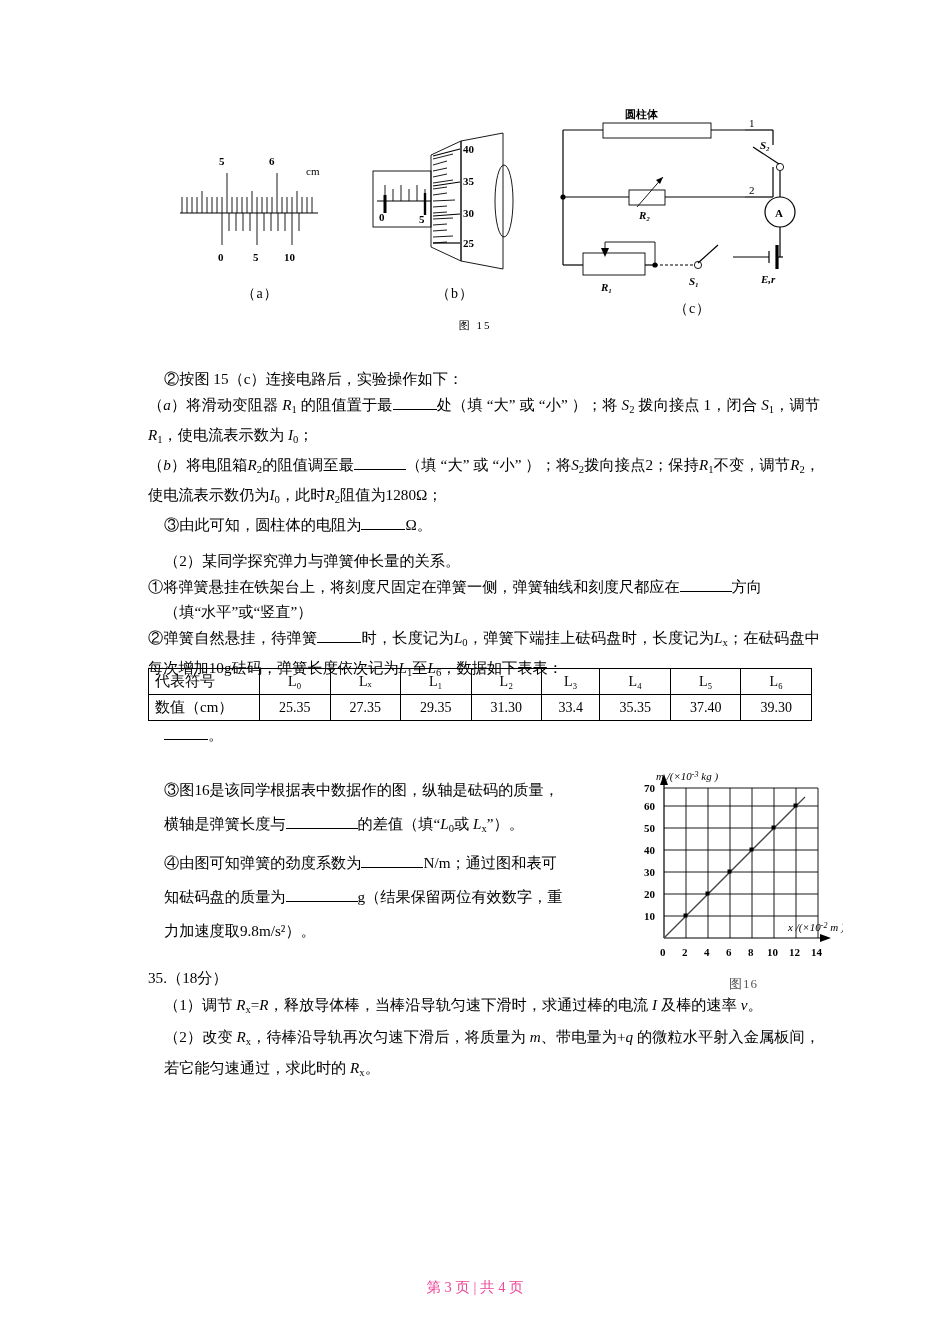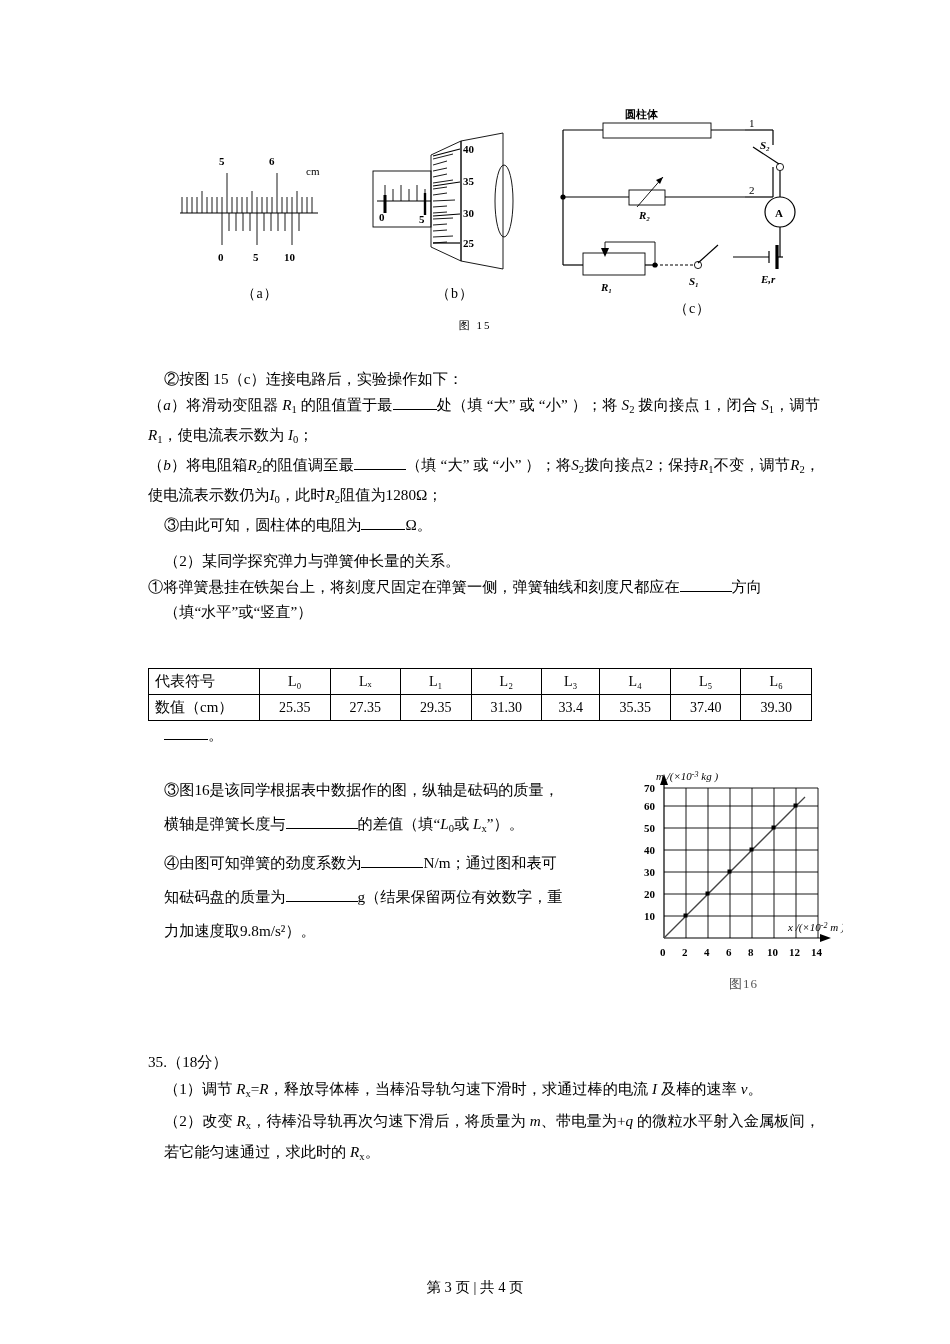--- a/index.html
+++ b/index.html
@@ -116,21 +116,21 @@
     letter-spacing: 1px;
   }
 
   
   .footer {
     position: absolute;
     left: 0; right: 0;
     top: 1278px;
     text-align: center;
     font-size: 14.5px;
-    color: #000000;
+    color: #ec4899;
     font-family: "Liberation Serif", serif;
   }
 
   svg { display: block; }
   .stroke { stroke: #000; fill: none; stroke-width: 1.2; }
   .thin { stroke: #000; fill: none; stroke-width: 0.9; }
   .lbl { font-family: "Liberation Serif", serif; font-size: 11px; fill: #000; }
 </style>
 </head>
 <body>
@@ -328,20 +328,23 @@
       ③由此可知，圆柱体的电阻为<span class="blank b5"></span>Ω。
     </p>
   </div>
 
   <div class="body-text" style="top:548px;">
     <p class="p ind1">（2）某同学探究弹力与弹簧伸长量的关系。</p>
     <p class="p">
       ①将弹簧悬挂在铁架台上，将刻度尺固定在弹簧一侧，弹簧轴线和刻度尺都应在<span class="blank b6"></span>方向
     </p>
     <p class="p ind1">（填“水平”或“竖直”）</p>
+    <p class="p">
+      ②弹簧自然悬挂，待弹簧<span class="blank b5"></span>时，长度记为<i class="v">L</i><sub>0</sub>，弹簧下端挂上砝码盘时，长度记为<i class="v">L</i><sub>x</sub>；在砝码盘中每次增加10g砝码，弹簧长度依次记为<i class="v">L</i><sub>1</sub>至<i class="v">L</i><sub>6</sub>，数据如下表表：
+    </p>
   </div>
 
   <table class="data-table">
     <tbody>
         <tr>
       <td class="hdr">代表符号</td>
       <td>L₀</td>
       <td>Lₓ</td>
       <td>L₁</td>
       <td>L₂</td>
@@ -440,21 +443,21 @@
         <rect x="77.5" y="123.5" width="4" height="4"></rect>
         <rect x="99.5" y="101.5" width="4" height="4"></rect>
         <rect x="121.5" y="79.5" width="4" height="4"></rect>
         <rect x="143.5" y="57.5" width="4" height="4"></rect>
         <rect x="165.5" y="35.5" width="4" height="4"></rect>
       </g>
     </svg>
   </div>
   <div class="fig16-caption">图16</div>
 
-  <div class="body-text" style="top:1048px; line-height:27px;">
+  <div class="body-text" style="top:964px; line-height:27px;">
     <p class="p">35.（18分）</p>
     <p class="p ind1">
       （1）调节 <i class="v">R</i><sub>x</sub>=<i class="v">R</i>，释放导体棒，当棒沿导轨匀速下滑时，求通过棒的电流 <i class="v">I</i> 及棒的速率 <i class="v">v</i>。
     </p>
     <p class="p ind1">
       （2）改变 <i class="v">R</i><sub>x</sub>，待棒沿导轨再次匀速下滑后，将质量为 <i class="v">m</i>、带电量为+<i class="v">q</i> 的微粒水平射入金属板间，若它能匀速通过，求此时的 <i class="v">R</i><sub>x</sub>。
     </p>
   </div>
 
   <div class="footer">第 3 页 | 共 4 页</div>

